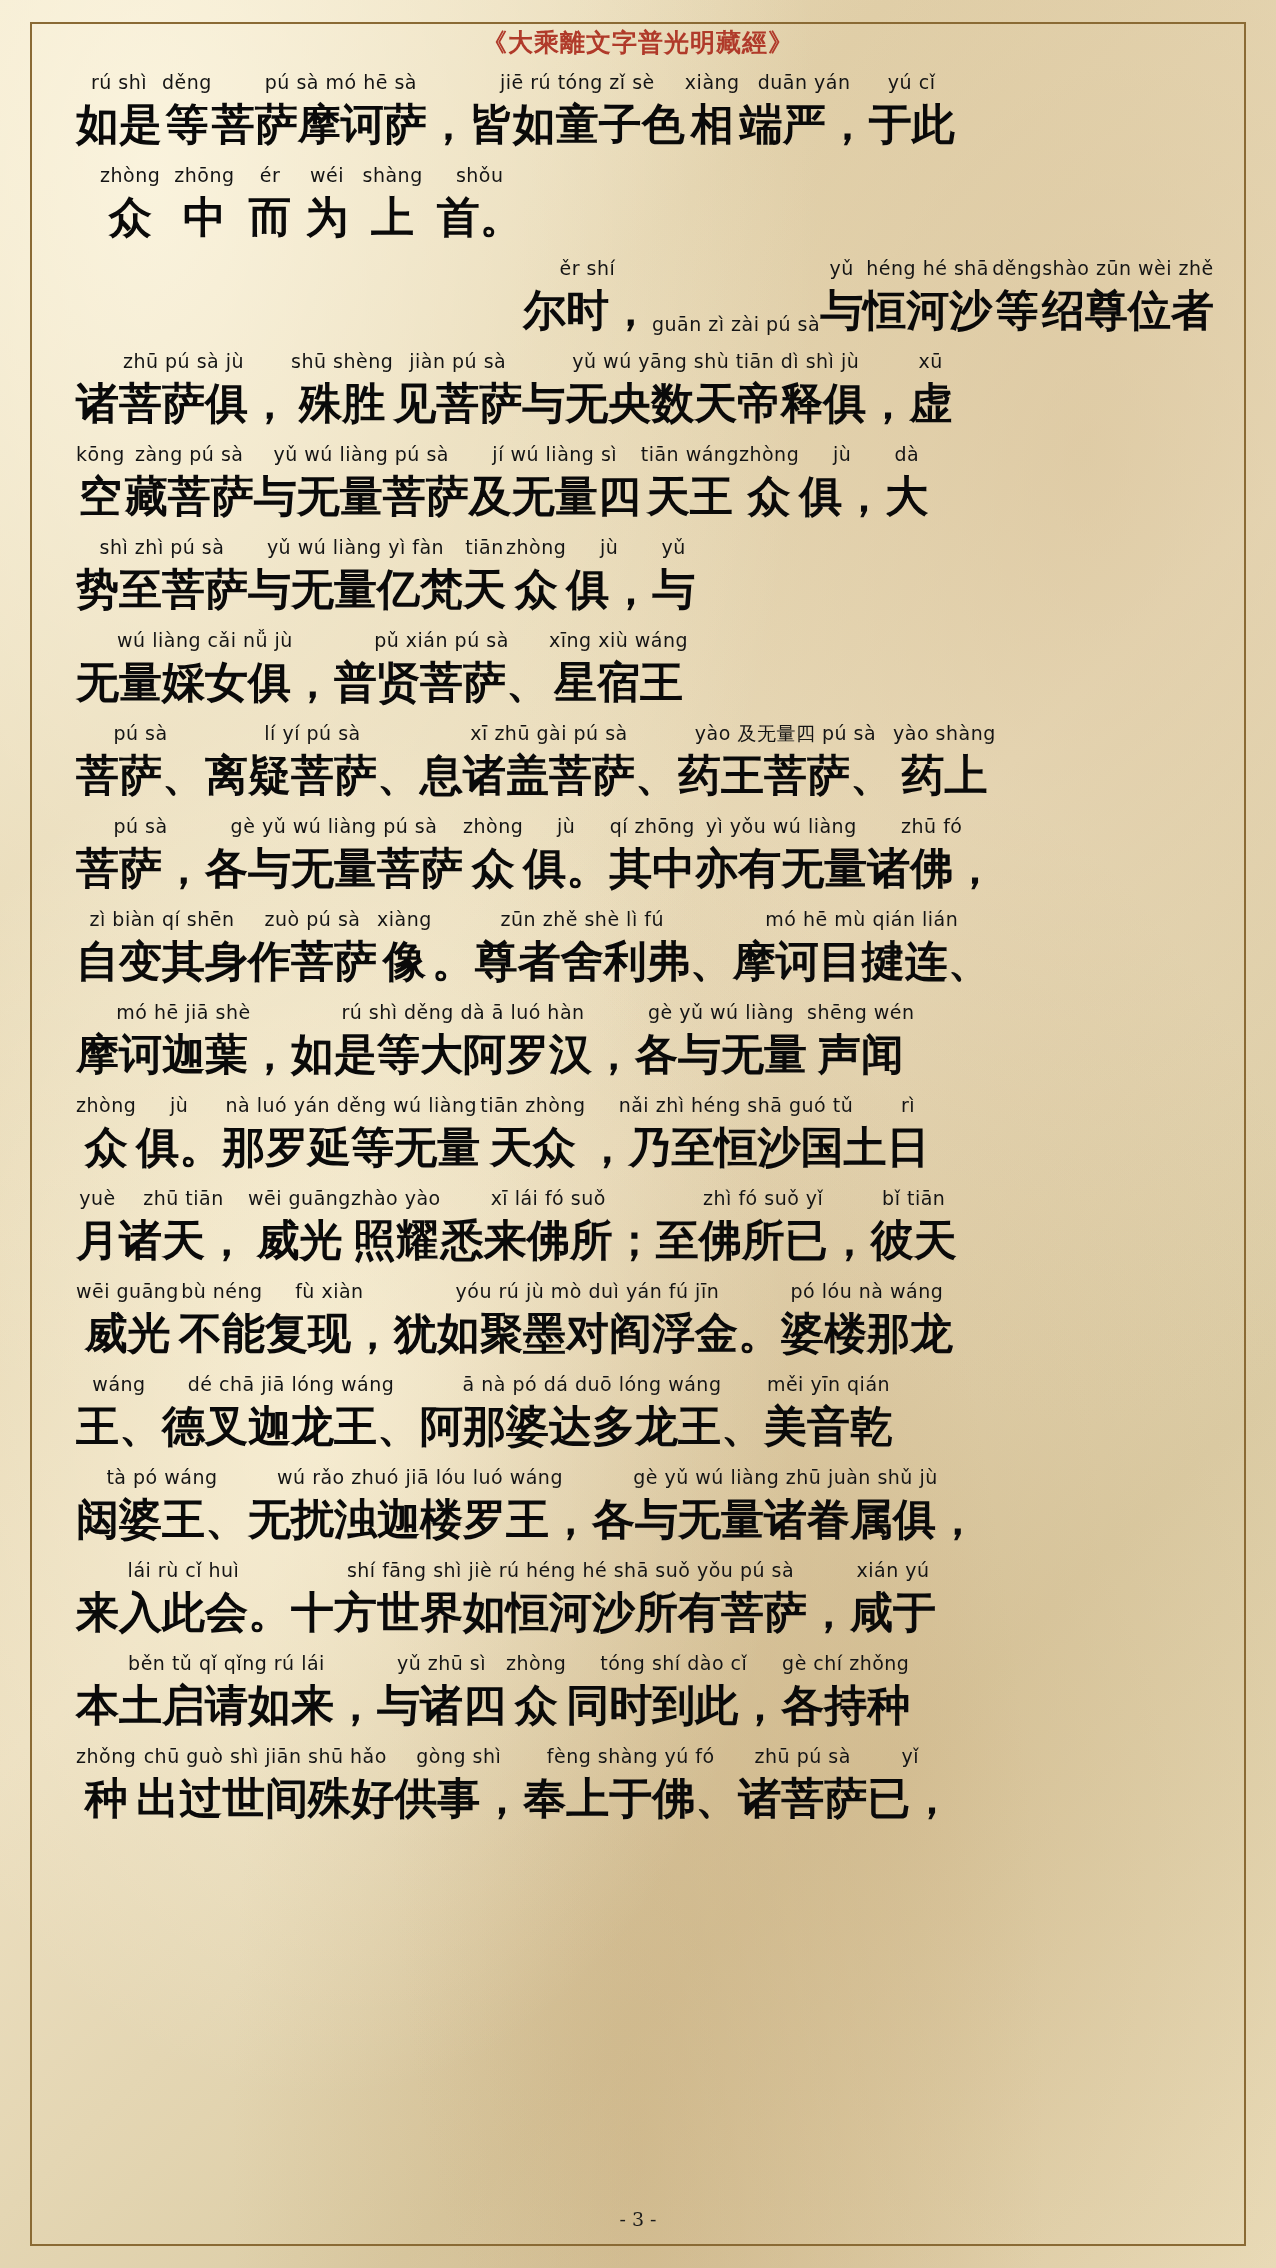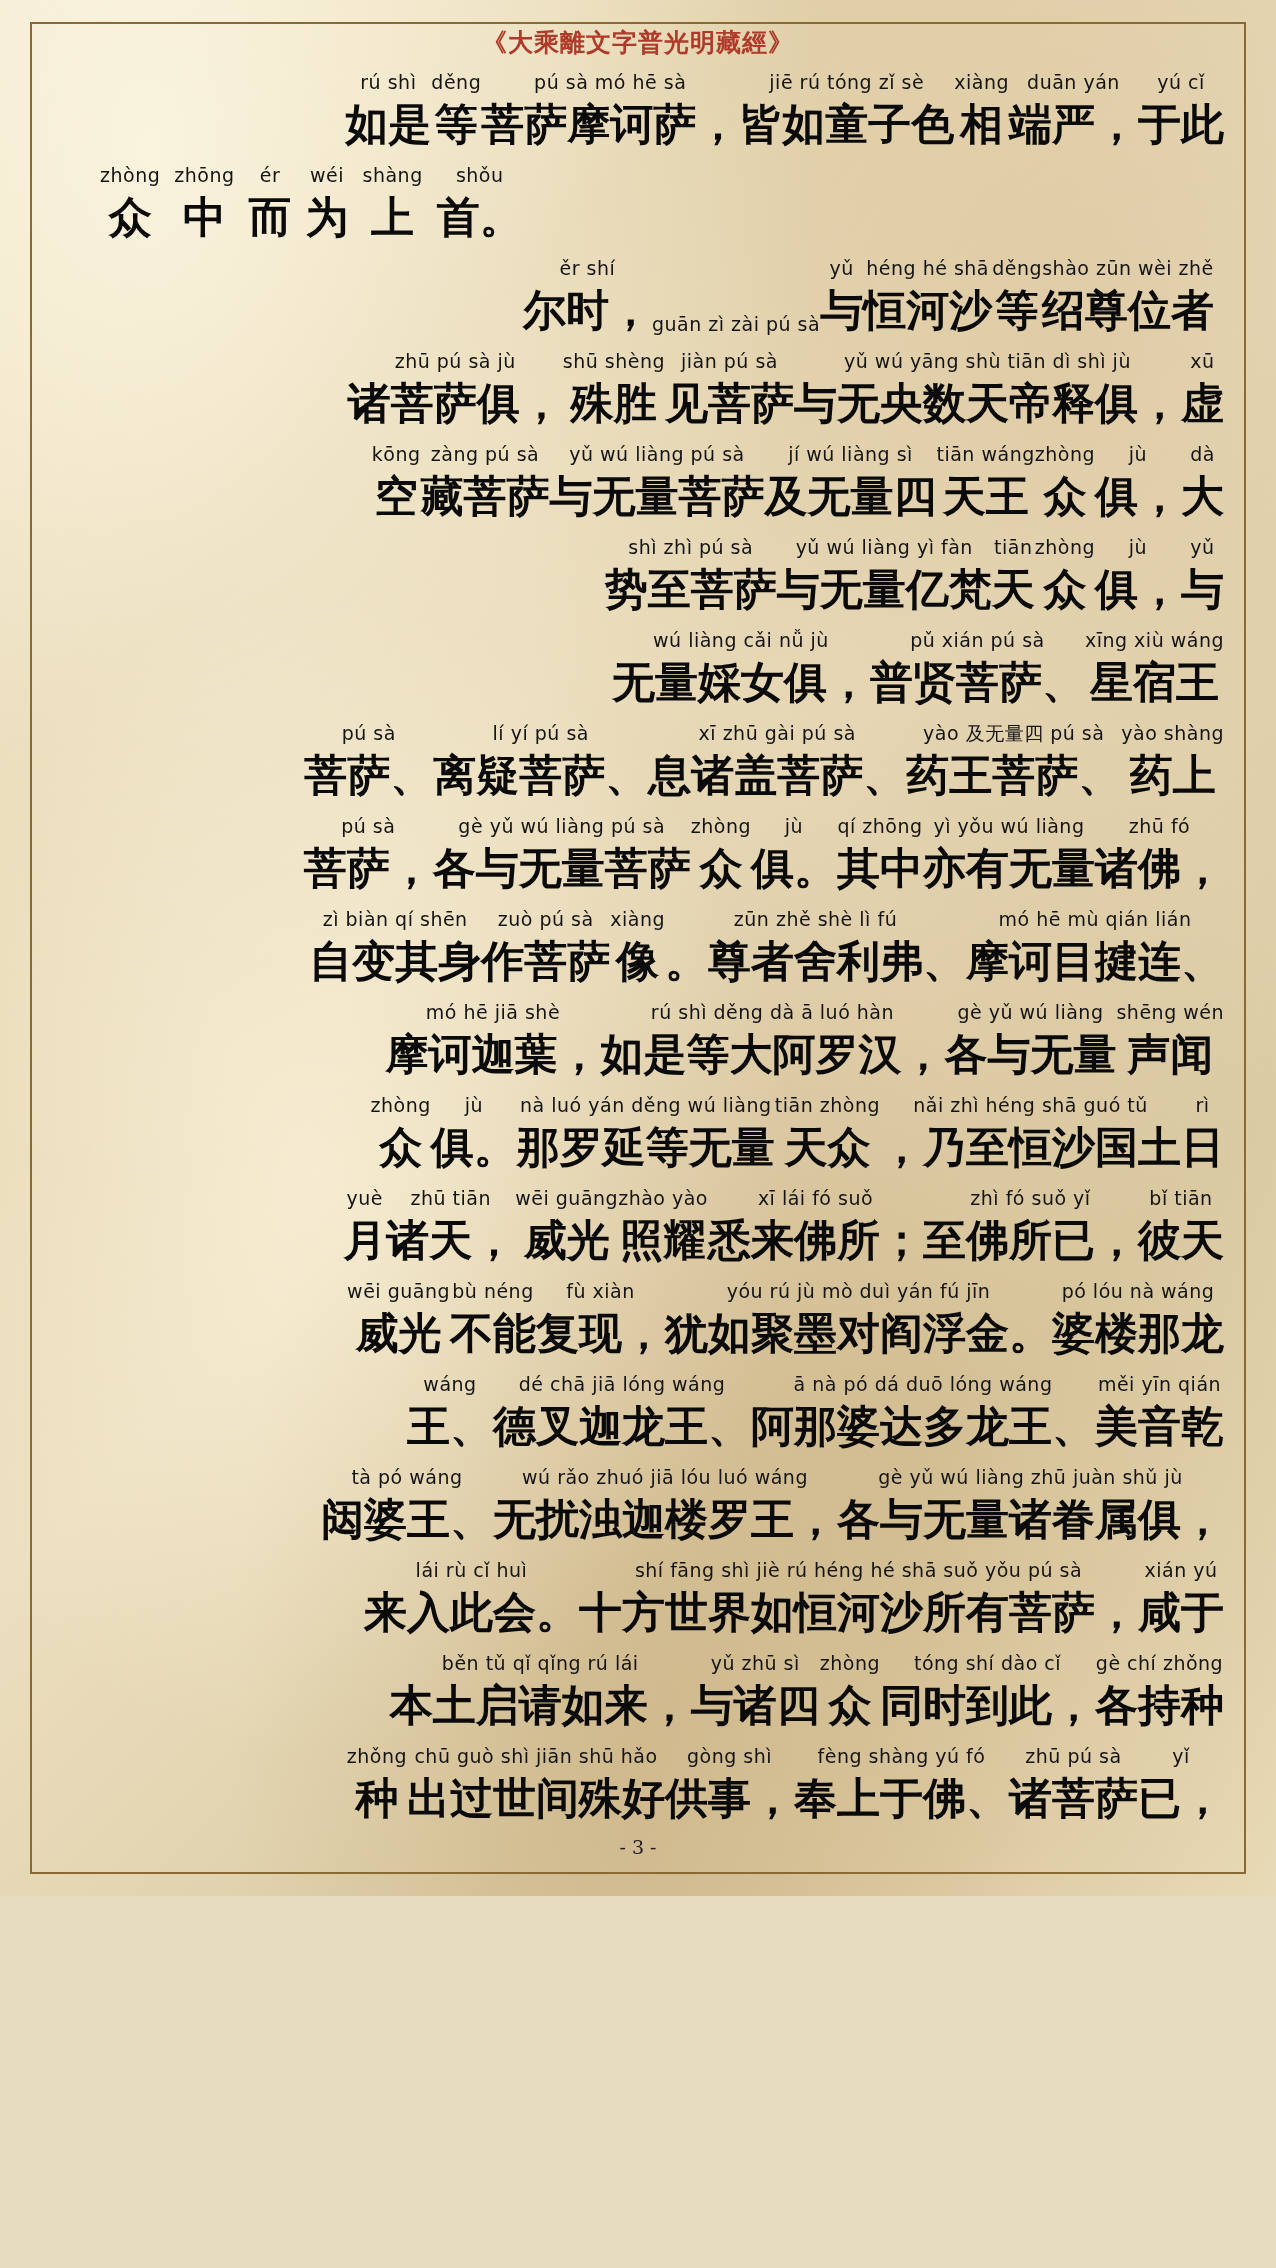--- a/index.html
+++ b/index.html
@@ -8,21 +8,21 @@
   }
   body {
     width: 1276px;
     height: 2268px;
     font-family: "Liberation Sans", sans-serif;
     background: #e8dcc0;
   }
   .page {
     position: relative;
     width: 1276px;
-    height: 1896px;
+    height: 2268px;
     box-sizing: border-box;
     
     background-color: #e6d9b8;
     background-image:
       radial-gradient(ellipse at 12% 8%, rgba(255,250,232,0.75) 0%, rgba(255,250,232,0) 42%),
       radial-gradient(ellipse at 85% 20%, rgba(214,190,148,0.55) 0%, rgba(214,190,148,0) 38%),
       radial-gradient(ellipse at 25% 62%, rgba(255,248,225,0.55) 0%, rgba(255,248,225,0) 35%),
       radial-gradient(ellipse at 70% 78%, rgba(205,178,132,0.5) 0%, rgba(205,178,132,0) 40%),
       radial-gradient(ellipse at 50% 95%, rgba(196,168,120,0.5) 0%, rgba(196,168,120,0) 45%),
       linear-gradient(135deg, #efe3c4 0%, #e3d3ad 25%, #ecdfc0 50%, #dccda6 75%, #eadcb9 100%);
@@ -58,21 +58,21 @@
   .line {
     position: relative;
     height: 93px;
   }
   .row {
     display: flex;
     align-items: flex-end;
     justify-content: flex-start;
     white-space: nowrap;
   }
-  .row.justify { justify-content: flex-end; }
+  .row.justify { justify-content: flex-start; margin-left: 24px; }
   .unit {
     display: flex;
     flex-direction: column;
     align-items: center;
     justify-content: flex-end;
   }
   .py {
     font-family: "DejaVu Sans", sans-serif;
     font-size: 19px;
     color: #141414;

